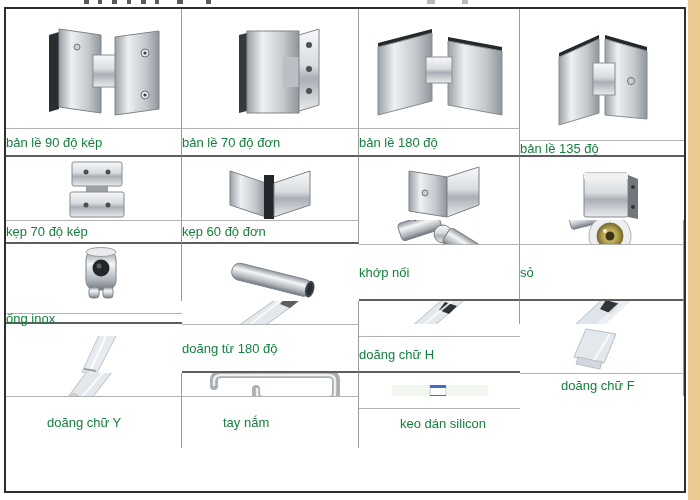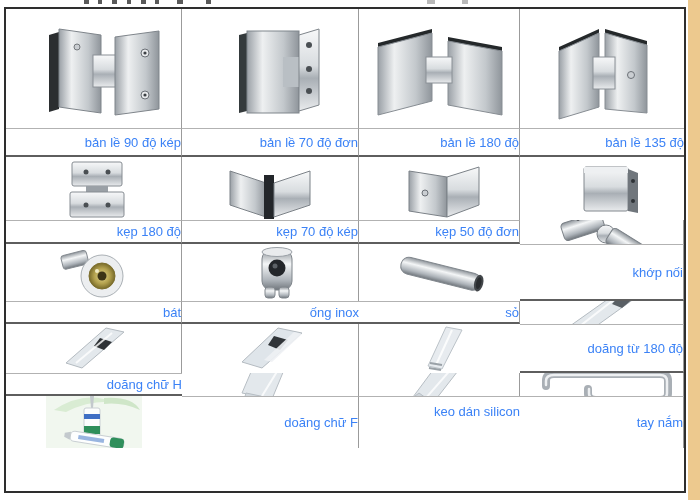--- a/index.html
+++ b/index.html
@@ -10,24 +10,24 @@
   .crop-mark.faint{background:#b9b9b9;}
   .catalog-table{
     position:absolute;left:4px;top:7px;width:682px;height:486px;
     box-sizing:border-box;border:2px solid #2e2e2e;background:#fff;
     display:grid;
     grid-template-columns:176px 177px 161px 164px;
     grid-template-rows:119px 29px 63px 24px 57px 23px 49px 23px 52px 43px;
   }
   .img-cell{display:flex;align-items:center;justify-content:center;overflow:hidden;
     border-right:1px solid #9b9b9b;box-sizing:border-box;background:#fff;}
-  .lbl-cell{display:flex;align-items:center;justify-content:flex-end;box-sizing:border-box;
+  .lbl-cell{display:flex;align-items:center;justify-content:flex-start;box-sizing:border-box;
     border-right:1px solid #9b9b9b;border-top:1px solid #b2b2b2;border-bottom:2px solid #5e5e5e;
-    font-size:13px;color:#3b82f6;background:#fff;white-space:nowrap;}
-  .c4{border-right:none;}
+    font-size:13px;color:#15803d;background:#fff;white-space:nowrap;}
+  .c4{border-right:none;margin-top:12px;}
   .rlast{border-bottom:none;padding-left:41px;}
   .top-align{align-items:flex-start;padding-top:7px;}
   svg{display:block;}
 </style>
 </head>
 <body>
 
 <div class="stage">
 
   <svg width="0" height="0" style="position:absolute">
@@ -161,27 +161,24 @@
       <svg width="160" height="60" viewBox="0 0 160 60">
         <rect x="62" y="8" width="44" height="44" rx="2" fill="url(#gV)" stroke="#82888e"></rect>
         <rect x="62" y="8" width="44" height="6" fill="#eef0f2"></rect>
         <polygon points="106,10 116,14 116,54 106,52" fill="#70767c"></polygon>
         <circle cx="111" cy="22" r="2" fill="#2f3337"></circle>
           <circle cx="111" cy="42" r="2" fill="#2f3337"></circle>
       </svg>
     </div>
 
     <div class="lbl-cell">
-        <span>kẹp 180 độ</span>
-      </div>
-    <div class="lbl-cell">
         <span>kẹp 70 độ kép</span>
       </div>
     <div class="lbl-cell">
-        <span>kẹp 50 độ đơn</span>
+        <span>kẹp 60 độ đơn</span>
       </div>
 
     <div class="img-cell">
       <svg width="160" height="55" viewBox="0 0 160 55">
         <g transform="rotate(-18 62 22)">
             <rect x="40" y="12" width="42" height="18" rx="4" fill="url(#gTube)" stroke="#7b8187"></rect>
           </g>
         <circle cx="84" cy="29" r="9" fill="url(#gV)" stroke="#7b8187"></circle>
         <g transform="rotate(32 102 40)">
             <rect x="84" y="30" width="38" height="18" rx="4" fill="url(#gTube)" stroke="#7b8187"></rect>
@@ -218,27 +215,24 @@
           <ellipse cx="120" cy="28.5" rx="4.5" ry="8.5" fill="#43474b"></ellipse>
           <ellipse cx="120" cy="28.5" rx="2.5" ry="6" fill="#2a2d30"></ellipse>
         </g>
       </svg>
     </div>
 
     <div class="lbl-cell">
         <span>khớp nối</span>
       </div>
     <div class="lbl-cell">
-        <span>bát</span>
+        <span>sỏ</span>
       </div>
     <div class="lbl-cell c4">
         <span>ống inox</span>
-      </div>
-    <div class="lbl-cell">
-        <span>sỏ</span>
       </div>
 
     <div class="img-cell">
       <svg width="160" height="47" viewBox="0 0 160 47">
         <polygon points="96,3 116,7 66,43 48,37" fill="#e3e8ec" stroke="#b4bbc1"></polygon>
         <polygon points="98,6 112,9 100,19 90,15" fill="#595f64"></polygon>
         <line x1="94" y1="9" x2="58" y2="37" stroke="#ffffff" stroke-width="2" opacity=".8"></line>
       </svg>
     </div>
     <div class="img-cell">
@@ -304,21 +298,24 @@
           <rect x="66" y="40" width="14" height="10" rx="3" fill="#2f8f5b"></rect>
           <rect x="34" y="43" width="26" height="4" fill="#7fa3d8" opacity=".8"></rect>
           <polygon points="20,43 26,41 26,49 20,47" fill="#c3c9cd"></polygon>
         </g>
       </svg>
     </div>
 
     <div class="lbl-cell rlast">
         <span>doăng chữ F</span>
       </div>
+    <div class="lbl-cell rlast">
+        <span>doăng chữ Y</span>
+      </div>
+    <div class="lbl-cell rlast">
+        <span>tay nắm</span>
+      </div>
     <div class="lbl-cell rlast c4 top-align">
         <span>keo dán silicon</span>
       </div>
-    <div class="lbl-cell rlast">
-        <span>tay nắm</span>
-      </div>
 
   </div>
 </div>
 
 </body></html>

